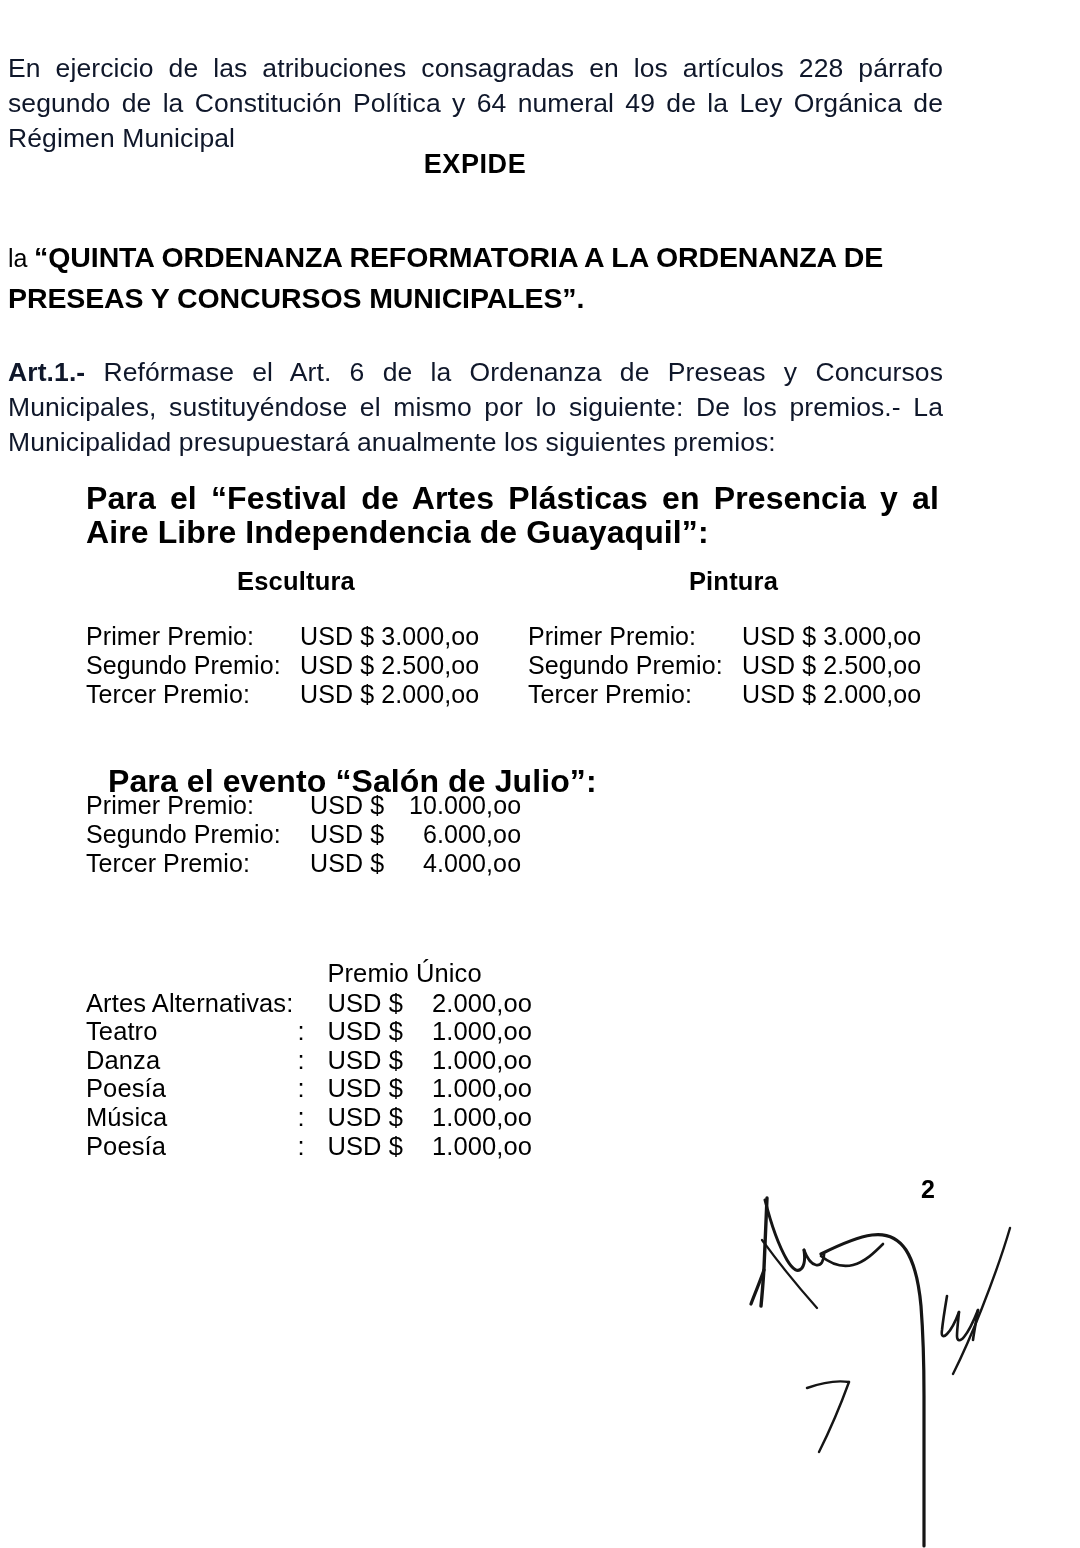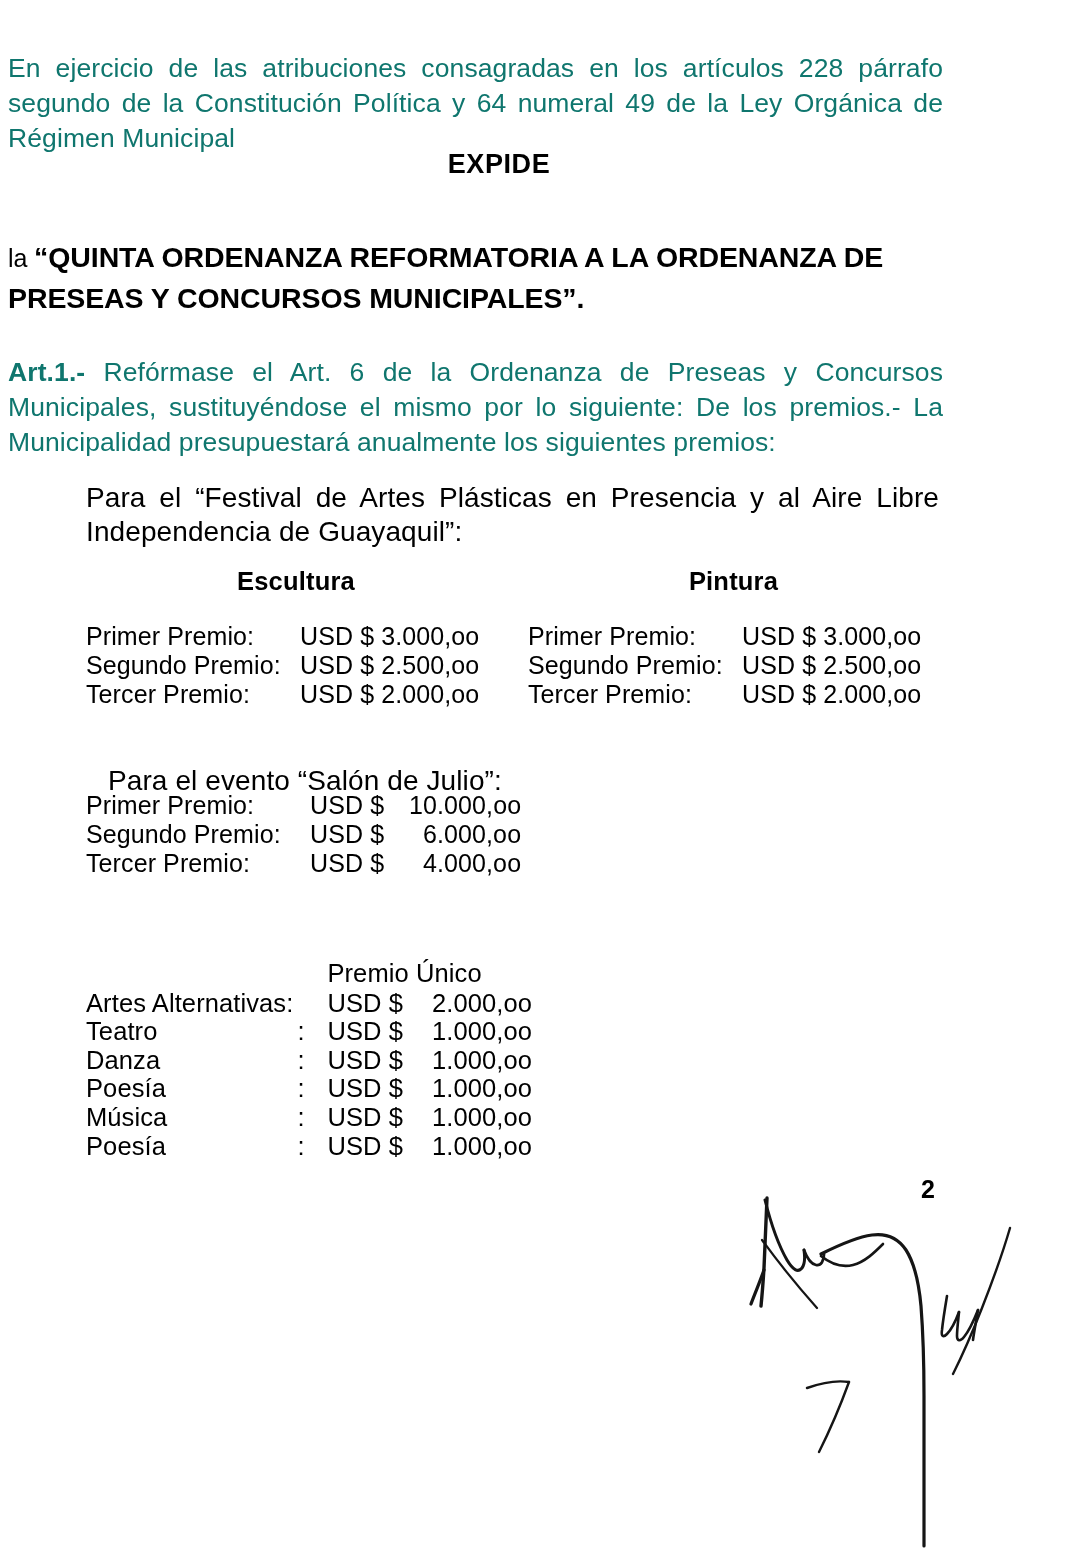--- a/index.html
+++ b/index.html
@@ -23,40 +23,39 @@
   }
 
   
   .para {
     position: absolute;
     font-size: 26.5px;
     line-height: 35px;
     text-align: justify;
     text-justify: inter-word;
     letter-spacing: 0.1px;
-    color: #0f766e;
+    color: #0f172a;
   }
   .para .lead { font-weight: bold; }
 
   .intro {
     left: 8px;
     top: 24px;
     width: 935px;
   }
 
   .expide {
     position: absolute;
     left: 0;
     top: 149px;
     width: 950px;
     text-align: center;
     font-size: 27px;
     font-weight: bold;
     letter-spacing: 0.6px;
-    margin-left: 24px;
   }
 
   .doc-title {
     position: absolute;
     left: 8px;
     top: 218px;
     width: 945px;
     font-size: 28.5px;
     line-height: 40px;
     font-weight: bold;
@@ -69,23 +68,23 @@
 
   .art1 {
     left: 8px;
     top: 328px;
     width: 935px;
   }
 
   
   .section-head {
     position: absolute;
-    font-size: 28px;
+    font-size: 32px;
     line-height: 34px;
-    font-weight: normal;
+    font-weight: bold;
     text-align: justify;
     text-justify: inter-word;
     letter-spacing: 0.1px;
   }
 
   .festival-head {
     left: 86px;
     top: 481px;
     width: 853px;
   }

